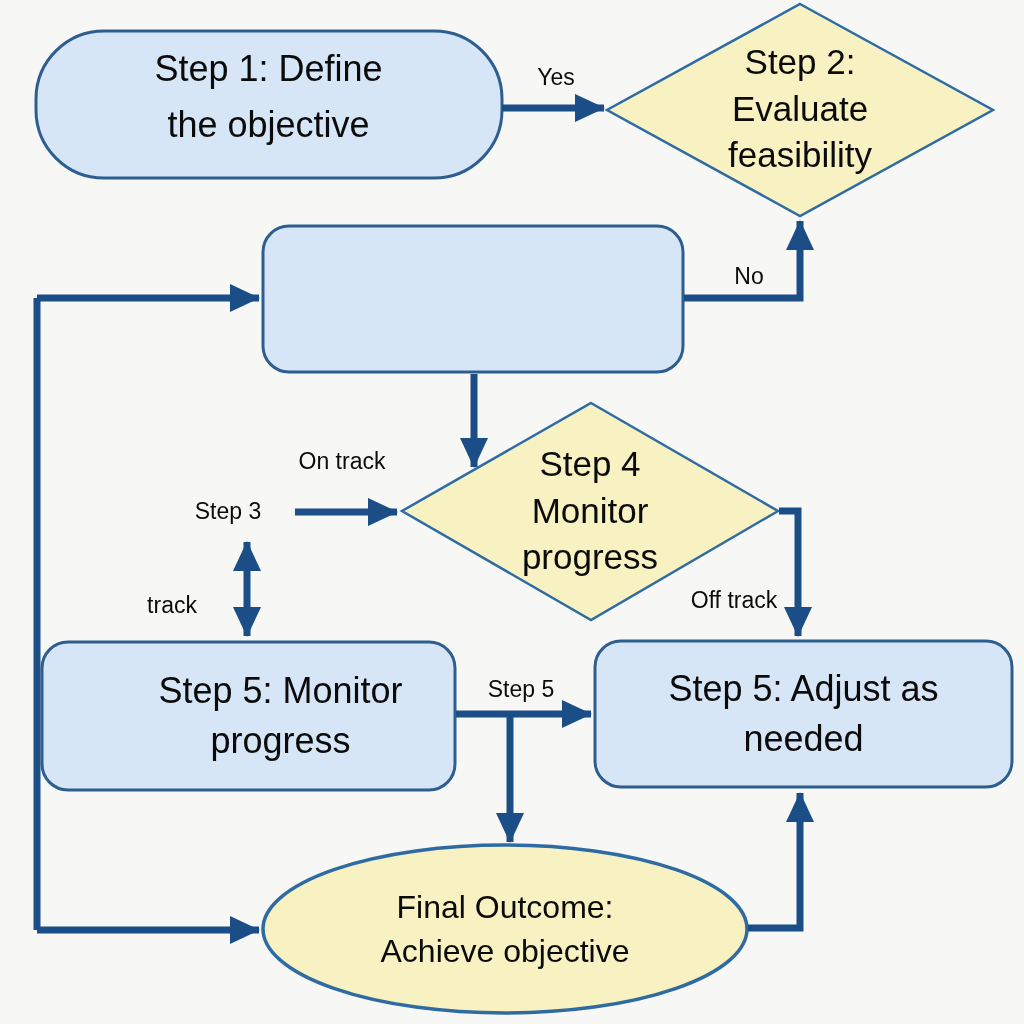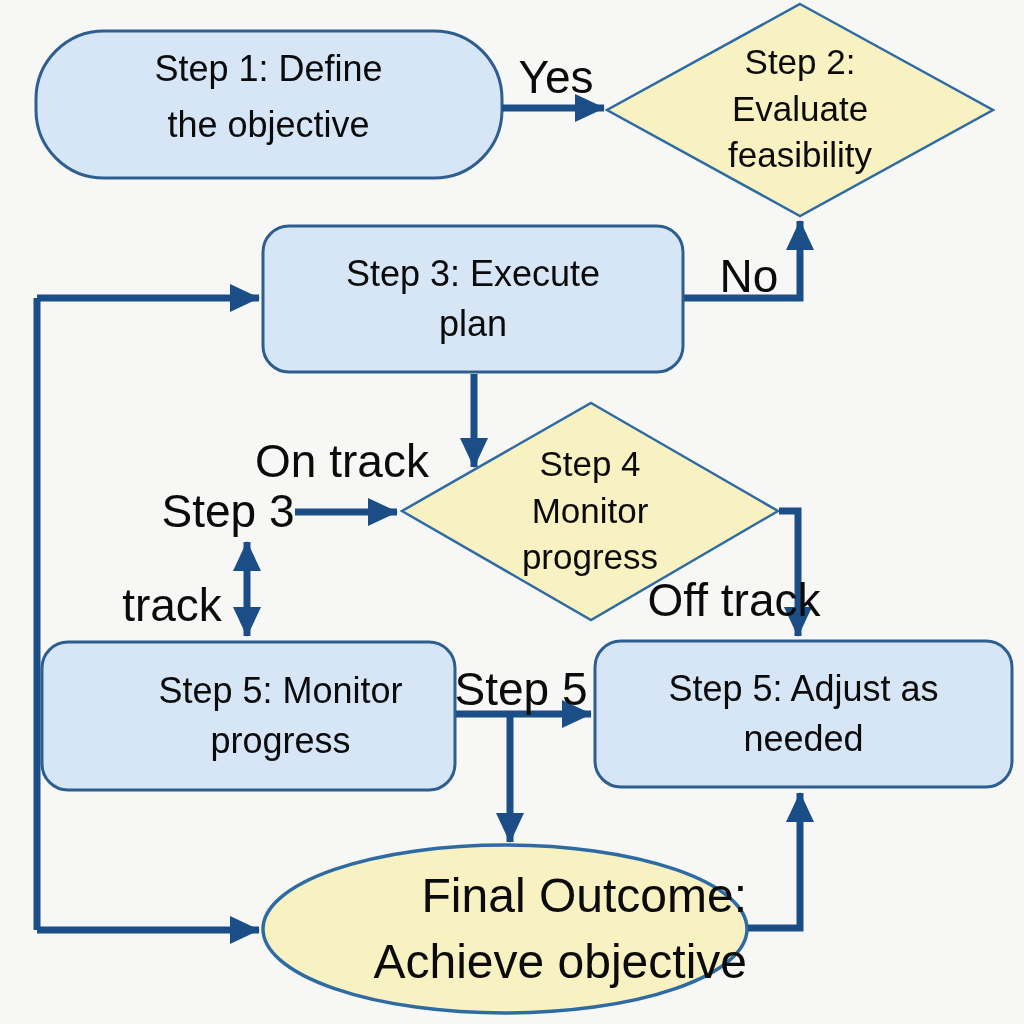--- a/index.html
+++ b/index.html
@@ -20,21 +20,21 @@
     justify-content:center;
     text-align:center;
     color:#0b0b0b;
     font-size:34px;
     line-height:1.38;
   }
   .elbl{
     position:absolute;
     transform:translate(-50%,-50%);
     color:#0b0b0b;
-    font-size:46px;
+    font-size:23px;
     white-space:nowrap;
   }
 </style>
 </head>
 <body>
 
 <div id="canvas">
 
   <svg id="edges-shapes" width="1024" height="1024" viewBox="0 0 1024 1024">
     <defs>
@@ -72,42 +72,38 @@
     <span>Step 1: Define</span>
     <span>the objective</span>
   </div>
 
   <div class="lbl" style="left:640px;top:33px;width:320px;height:152px;font-size:35px;line-height:1.34;">
     <span>Step 2:</span>
     <span>Evaluate</span>
     <span>feasibility</span>
   </div>
 
-  <div class="lbl" style="left:263px;top:226px;width:420px;height:146px;font-size:36px;">
-    <span>Step 3: Execute</span>
-    <span>plan</span>
-  </div>
 
   <div class="lbl" style="left:440px;top:438px;width:300px;height:146px;font-size:35px;line-height:1.34;text-align:right;">
     <span>Step 4</span>
     <span>Monitor</span>
     <span>progress</span>
   </div>
 
   <div class="lbl" style="left:42px;top:642px;width:413px;height:148px;font-size:36px;padding-left:32px;">
     <span>Step 5: Monitor</span>
     <span>progress</span>
   </div>
 
   <div class="lbl" style="left:595px;top:641px;width:417px;height:146px;font-size:36px;">
     <span>Step 5: Adjust as</span>
     <span>needed</span>
   </div>
 
-  <div class="lbl" style="left:263px;top:847px;width:484px;height:164px;font-size:48px;align-items:flex-end;">
+  <div class="lbl" style="left:263px;top:847px;width:484px;height:164px;font-size:32px;">
     <span>Final Outcome:</span>
     <span>Achieve objective</span>
   </div>
 
   <div class="elbl" style="left:556px;top:77px;">Yes</div>
   <div class="elbl" style="left:749px;top:276px;">No</div>
   <div class="elbl" style="left:342px;top:461px;">On track</div>
   <div class="elbl" style="left:228px;top:511px;">Step 3</div>
   <div class="elbl" style="left:172px;top:585px;margin-top:20px;">track</div>
   <div class="elbl" style="left:734px;top:600px;">Off track</div>

